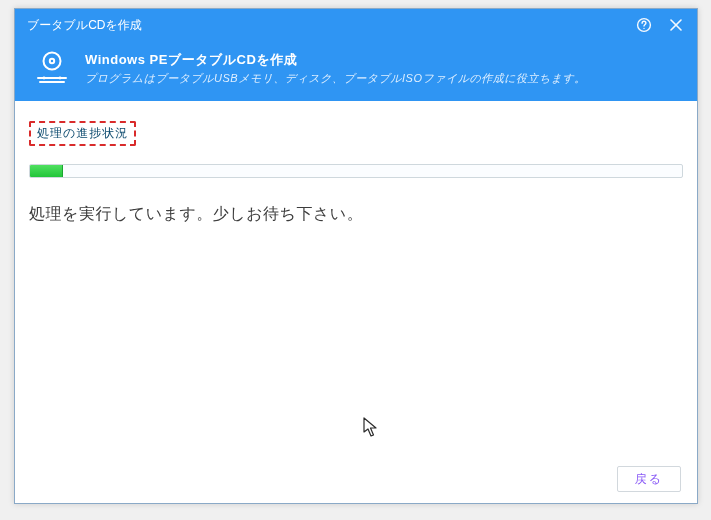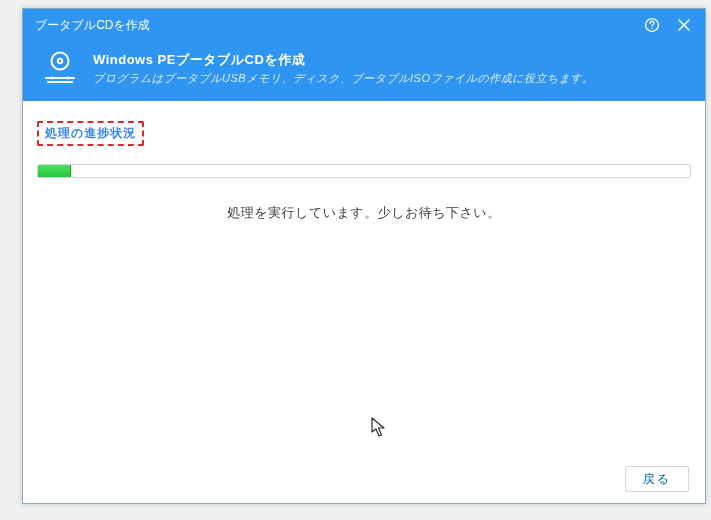--- a/index.html
+++ b/index.html
@@ -12,21 +12,20 @@
   }
   .window {
     position: absolute;
     left: 14px; top: 8px;
     width: 684px; height: 496px;
     background: #ffffff;
     border: 1px solid #8aa9c7;
     box-shadow: 0 0 6px rgba(0,0,0,0.15);
     display: flex;
     flex-direction: column;
-    margin-left: 8px;
   }
   .titlebar {
     height: 32px;
     background: #2f95f3;
     color: #ffffff;
     display: flex;
     align-items: center;
     padding: 0 12px;
     font-size: 12px;
     justify-content: space-between;
@@ -66,23 +65,23 @@
     font-style: italic;
   }
   .body {
     flex: 1 1 auto;
     background: #ffffff;
     position: relative;
     padding: 20px 14px 52px 14px;
   }
   .section-title {
     display: inline-block;
-    color: #3b82f6;
+    color: #0c4a6e;
     font-size: 12px;
-    font-weight: 700;
+    font-weight: 400;
     padding: 2px 6px;
     letter-spacing: 1px;
   }
   .hi-red {
     border: 2px dashed #d92b2b;
     border-radius: 2px;
     display: inline-block;
   }
   .progress-outer {
     margin-top: 18px;
@@ -96,23 +95,22 @@
   }
   .progress-inner {
     position: absolute;
     left: 0; top: 0; bottom: 0;
     background: linear-gradient(#4fe05f, #22c53a);
     border-right: 1px solid #1ca531;
   }
   .status-text {
     margin-top: 26px;
     color: #3c3c3c;
-    font-size: 13px;
+    font-size: 16px;
     letter-spacing: 0.5px;
-    text-align: center;
   }
   .cursor {
     position: absolute;
     left: 348px; top: 316px;
     width: 16px; height: 22px;
     pointer-events: none;
   }
   .footer {
     position: absolute;
     left: 0; right: 0; bottom: 0;
@@ -131,21 +129,21 @@
     color: #9aa3aa;
     font-size: 12px;
     border-radius: 2px;
     display: inline-flex;
     align-items: center;
     justify-content: center;
     padding: 0 12px;
     cursor: default;
     letter-spacing: 2px;
   }
-  .btn.disabled { color: #0369a1; border-color: #d2d8dd; }
+  .btn.disabled { color: #8b5cf6; border-color: #d2d8dd; }
   .btn-highlight {
     border: 2px dashed #d92b2b;
     padding: 3px;
     border-radius: 2px;
     display: inline-flex;
   }
 </style>
 </head>
 <body>
 

